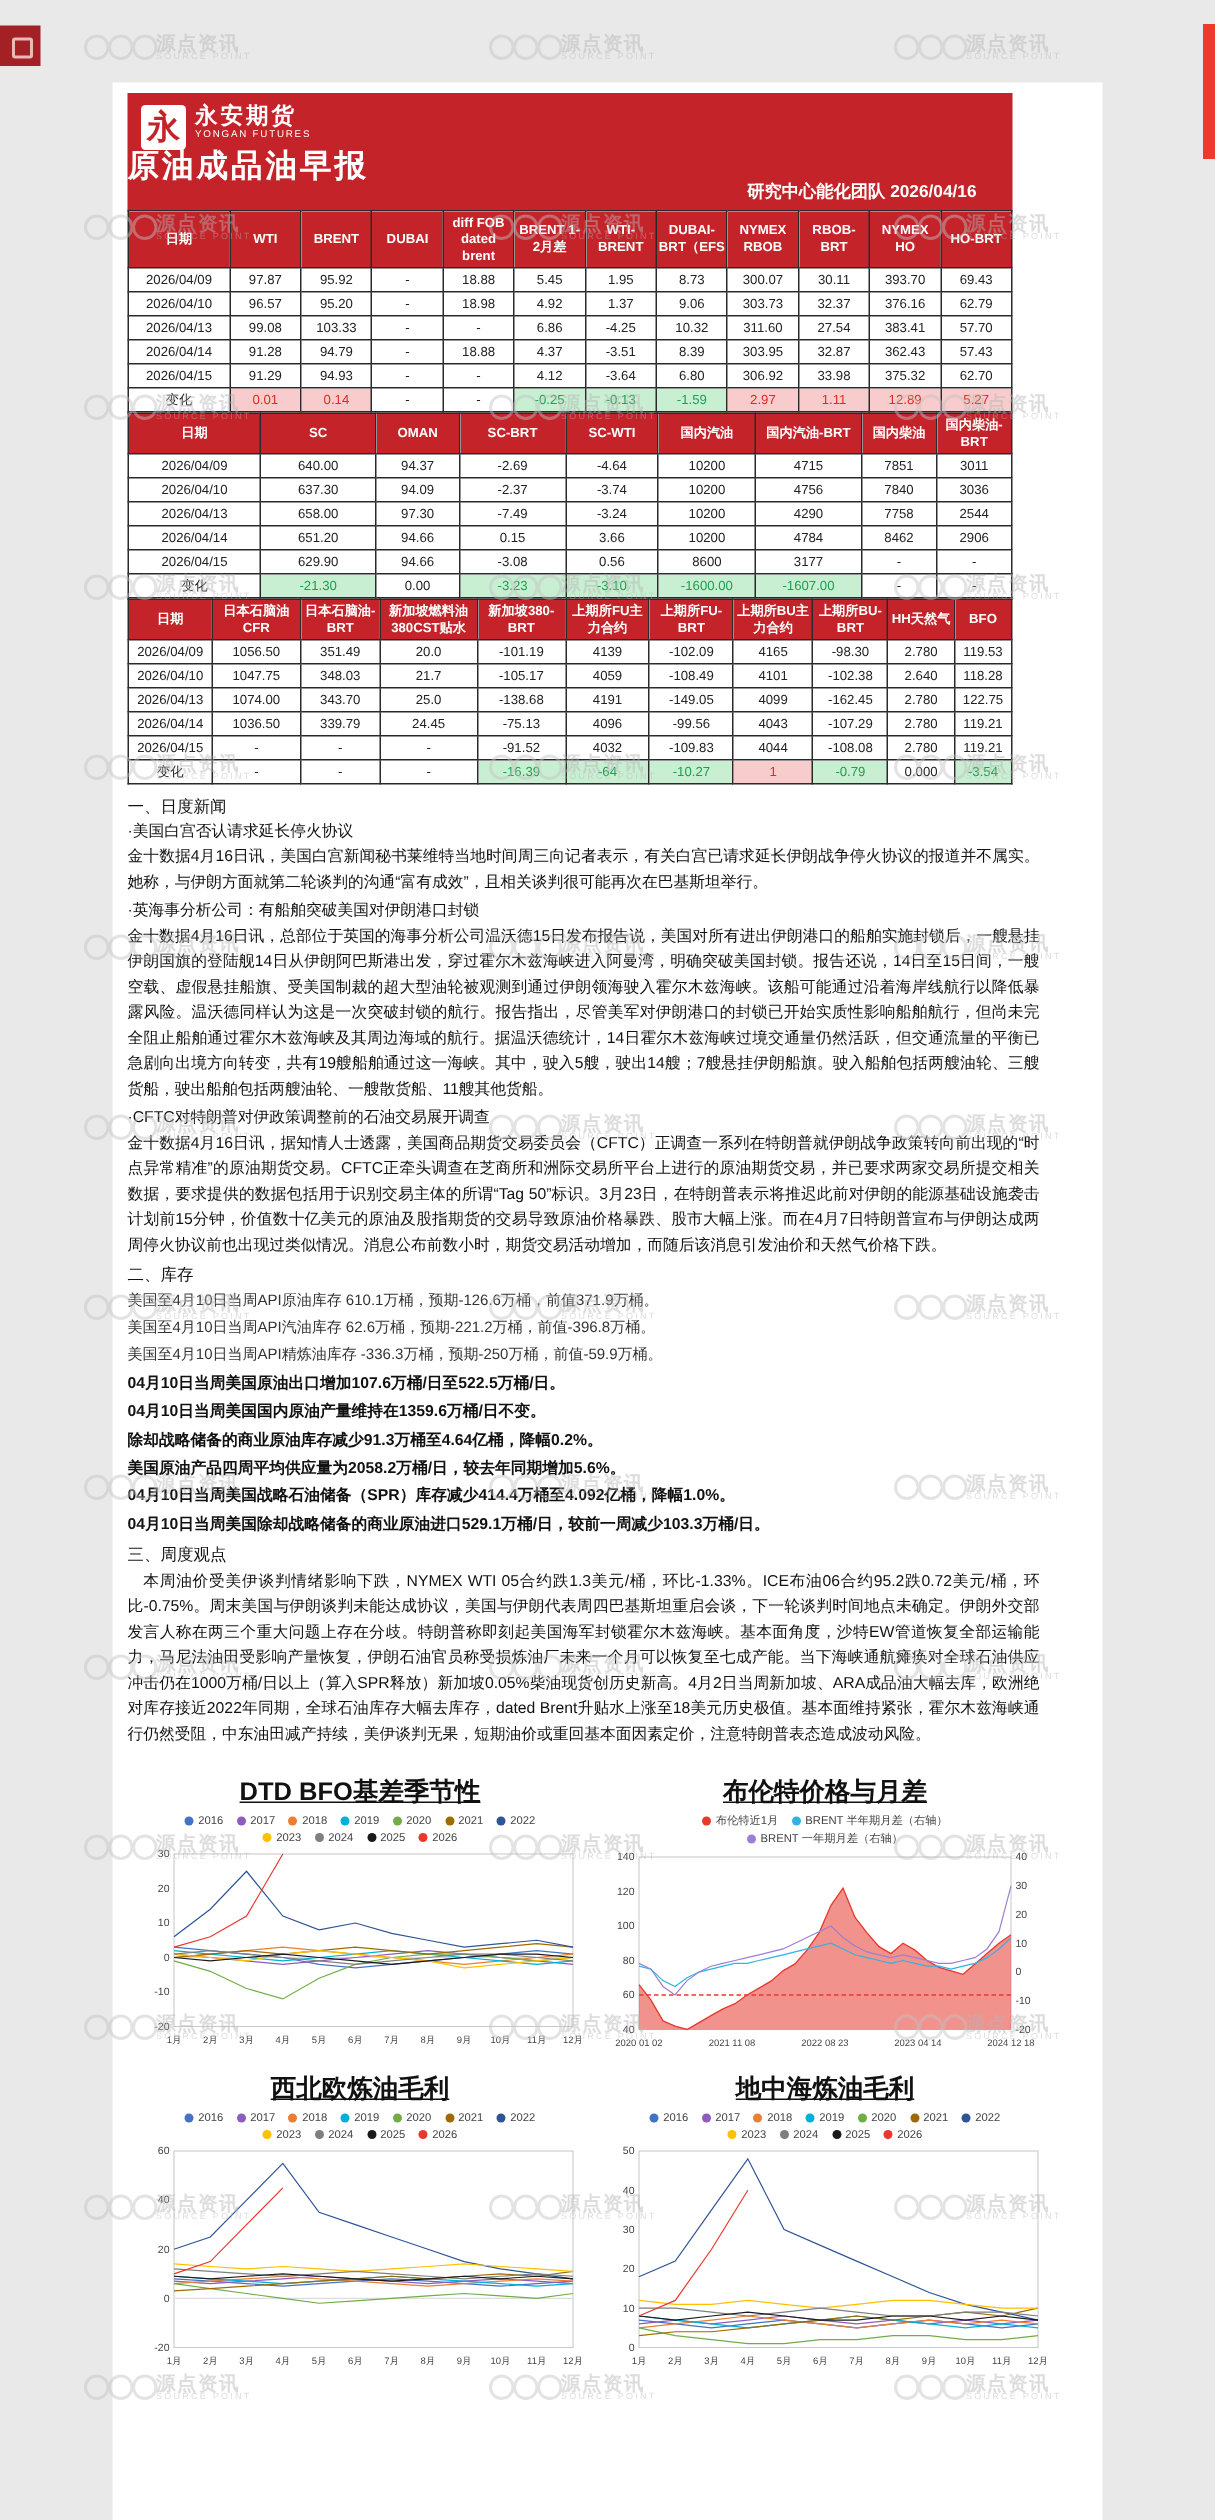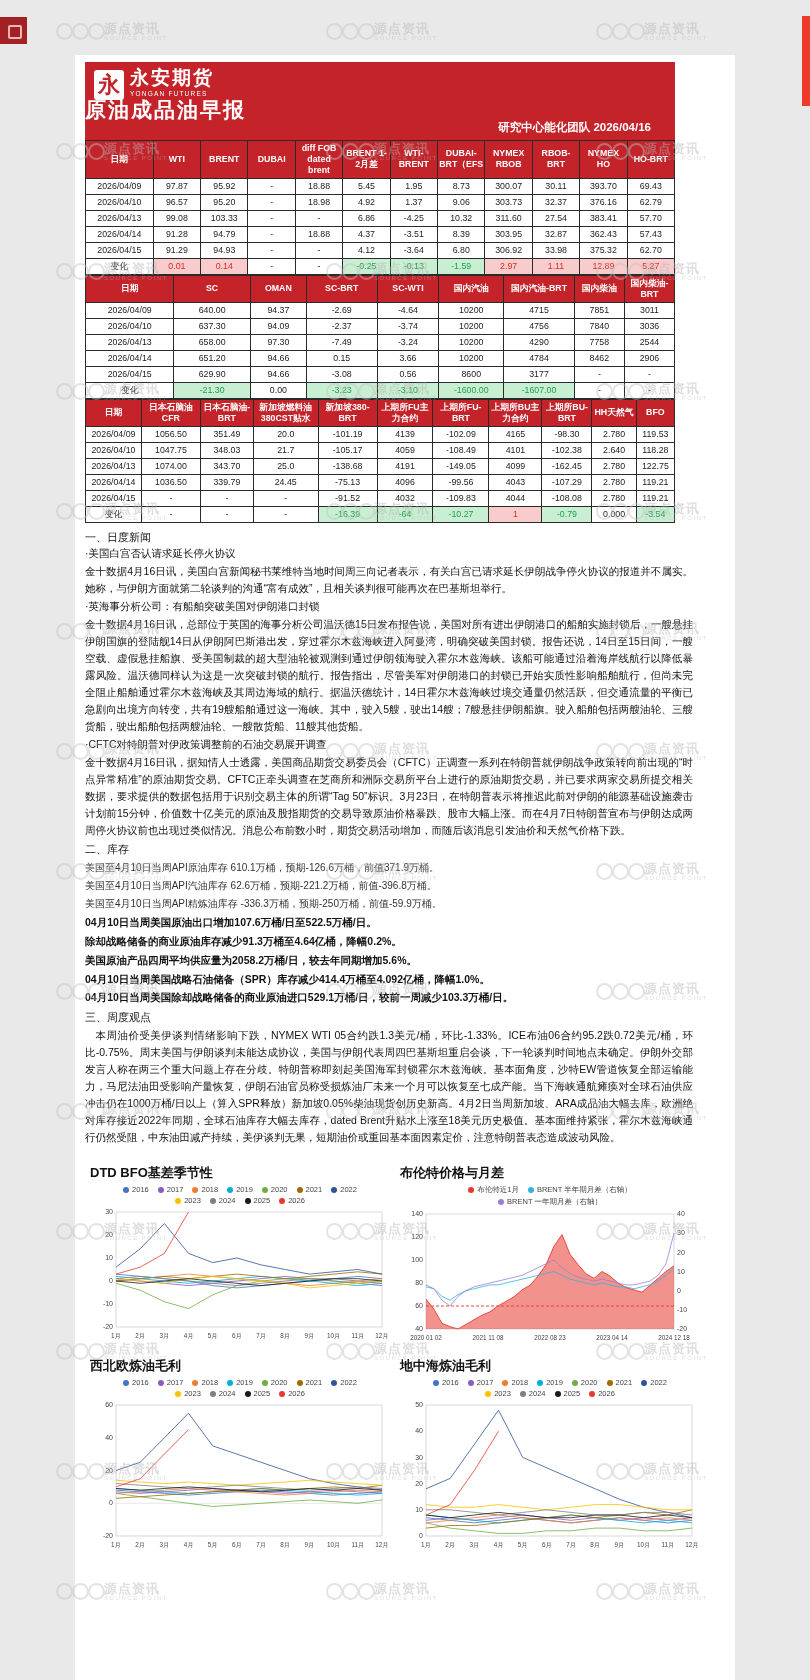--- a/index.html
+++ b/index.html
@@ -17,21 +17,21 @@
   .corner-badge{position:absolute;left:0;top:17px;width:27px;height:27px;background:#a32024;z-index:60;}
   .corner-badge:after{content:"";position:absolute;left:8px;top:8px;width:10px;height:10px;border:2px solid #e9b8b8;border-radius:2px;}
   .scroll-thumb{position:absolute;right:0;top:16px;width:8px;height:90px;background:#ee3a2c;z-index:60;}
   
   .card{position:absolute;left:75px;top:55px;width:660px;height:1625px;background:#fff;padding:7px 10px 0 10px;box-sizing:border-box;}
   
   .banner{position:relative;width:590px;height:78px;background:#c4232a;color:#fff;}
   .logo{position:absolute;left:9px;top:8px;display:flex;align-items:flex-start;gap:6px;}
   .logo-mark{width:30px;height:30px;background:#fff;color:#c4232a;font-size:22px;font-weight:bold;
              display:flex;align-items:center;justify-content:center;border-radius:3px;}
-  .logo-cn{font-size:19px;font-weight:bold;letter-spacing:2px;line-height:1.05;font-family:Liberation Mono, monospace;}
+  .logo-cn{font-size:15px;font-weight:bold;letter-spacing:2px;line-height:1.05;}
   .logo-en{font-size:6.5px;letter-spacing:1.2px;}
   .banner-title{position:absolute;left:0;right:0;top:34px;text-align:left;font-size:21px;font-weight:bold;letter-spacing:2px;}
   .banner-sub{position:absolute;right:24px;bottom:5px;font-size:11.5px;font-weight:bold;}
   
   table.dtab{border-collapse:collapse;width:590px;table-layout:fixed;margin:0;}
   .dtab th,.dtab td{border:1px solid #2a2a2a;font-size:8.8px;text-align:center;padding:1px 1px;line-height:1.25;
                     overflow:hidden;white-space:nowrap;}
   .dtab th{background:#c4232a;color:#fff;font-weight:bold;white-space:normal;padding:2px 1px;}
   .dtab td{height:13px;color:#222;}
   td.chg-up{background:#f8cccc;color:#e02a22;}
@@ -40,21 +40,21 @@
   .textwrap{width:608px;margin-top:7px;}
   .sec-h{font-size:11px;color:#111;margin:3px 0 2px 0;}
   .news-sub{font-size:10.5px;margin:2px 0;}
   .news-p,.wk{font-size:10.5px;line-height:1.62;margin:1px 0 3px 0;text-align:justify;}
   .inv-line{font-size:10px;line-height:1.8;color:#333;}
   .inv-line.bold{font-size:10.5px;font-weight:bold;color:#111;}
   .wk{text-indent:1em;}
   
   .charts{display:flex;flex-wrap:wrap;width:620px;margin-top:18px;}
   .chart{width:300px;margin:0 5px 14px 5px;}
-  .c-title{text-align:left;font-size:13px;font-weight:bold;margin-bottom:3px;}
+  .c-title{text-align:center;font-size:17px;font-weight:bold;margin-bottom:3px;text-decoration:underline;}
   .c-legend{display:flex;flex-wrap:wrap;justify-content:center;column-gap:9px;row-gap:2px;max-width:248px;margin:0 auto 2px auto;}
   .lg-item{display:flex;align-items:center;gap:3px;}
   .lg-dot{width:6px;height:6px;border-radius:50%;display:inline-block;}
   .lg-tx{font-size:7.5px;color:#444;}
   .c-svg{display:block;width:300px;}
 </style>
 </head>
 <body>
 
 <div class="stage">
@@ -791,20 +791,21 @@
             <div class="news-p">金十数据4月16日讯，据知情人士透露，美国商品期货交易委员会（CFTC）正调查一系列在特朗普就伊朗战争政策转向前出现的“时点异常精准”的原油期货交易。CFTC正牵头调查在芝商所和洲际交易所平台上进行的原油期货交易，并已要求两家交易所提交相关数据，要求提供的数据包括用于识别交易主体的所谓“Tag 50”标识。3月23日，在特朗普表示将推迟此前对伊朗的能源基础设施袭击计划前15分钟，价值数十亿美元的原油及股指期货的交易导致原油价格暴跌、股市大幅上涨。而在4月7日特朗普宣布与伊朗达成两周停火协议前也出现过类似情况。消息公布前数小时，期货交易活动增加，而随后该消息引发油价和天然气价格下跌。</div>
           </div>
       </div>
       <div class="sec">
         <div class="sec-h">二、库存</div>
         <div id="inv-lines">
             <div class="inv-line">美国至4月10日当周API原油库存 610.1万桶，预期-126.6万桶，前值371.9万桶。</div>
             <div class="inv-line">美国至4月10日当周API汽油库存 62.6万桶，预期-221.2万桶，前值-396.8万桶。</div>
             <div class="inv-line">美国至4月10日当周API精炼油库存 -336.3万桶，预期-250万桶，前值-59.9万桶。</div>
             <div class="inv-line bold">04月10日当周美国原油出口增加107.6万桶/日至522.5万桶/日。</div>
+            <div class="inv-line bold">04月10日当周美国国内原油产量维持在1359.6万桶/日不变。</div>
             <div class="inv-line bold">除却战略储备的商业原油库存减少91.3万桶至4.64亿桶，降幅0.2%。</div>
             <div class="inv-line bold">美国原油产品四周平均供应量为2058.2万桶/日，较去年同期增加5.6%。</div>
             <div class="inv-line bold">04月10日当周美国战略石油储备（SPR）库存减少414.4万桶至4.092亿桶，降幅1.0%。</div>
             <div class="inv-line bold">04月10日当周美国除却战略储备的商业原油进口529.1万桶/日，较前一周减少103.3万桶/日。</div>
           </div>
       </div>
       <div class="sec">
         <div class="sec-h">三、周度观点</div>
         <p class="wk">本周油价受美伊谈判情绪影响下跌，NYMEX WTI 05合约跌1.3美元/桶，环比-1.33%。ICE布油06合约95.2跌0.72美元/桶，环比-0.75%。周末美国与伊朗谈判未能达成协议，美国与伊朗代表周四巴基斯坦重启会谈，下一轮谈判时间地点未确定。伊朗外交部发言人称在两三个重大问题上存在分歧。特朗普称即刻起美国海军封锁霍尔木兹海峡。基本面角度，沙特EW管道恢复全部运输能力，马尼法油田受影响产量恢复，伊朗石油官员称受损炼油厂未来一个月可以恢复至七成产能。当下海峡通航瘫痪对全球石油供应冲击仍在1000万桶/日以上（算入SPR释放）新加坡0.05%柴油现货创历史新高。4月2日当周新加坡、ARA成品油大幅去库，欧洲绝对库存接近2022年同期，全球石油库存大幅去库存，dated Brent升贴水上涨至18美元历史极值。基本面维持紧张，霍尔木兹海峡通行仍然受阻，中东油田减产持续，美伊谈判无果，短期油价或重回基本面因素定价，注意特朗普表态造成波动风险。</p>
       </div>

